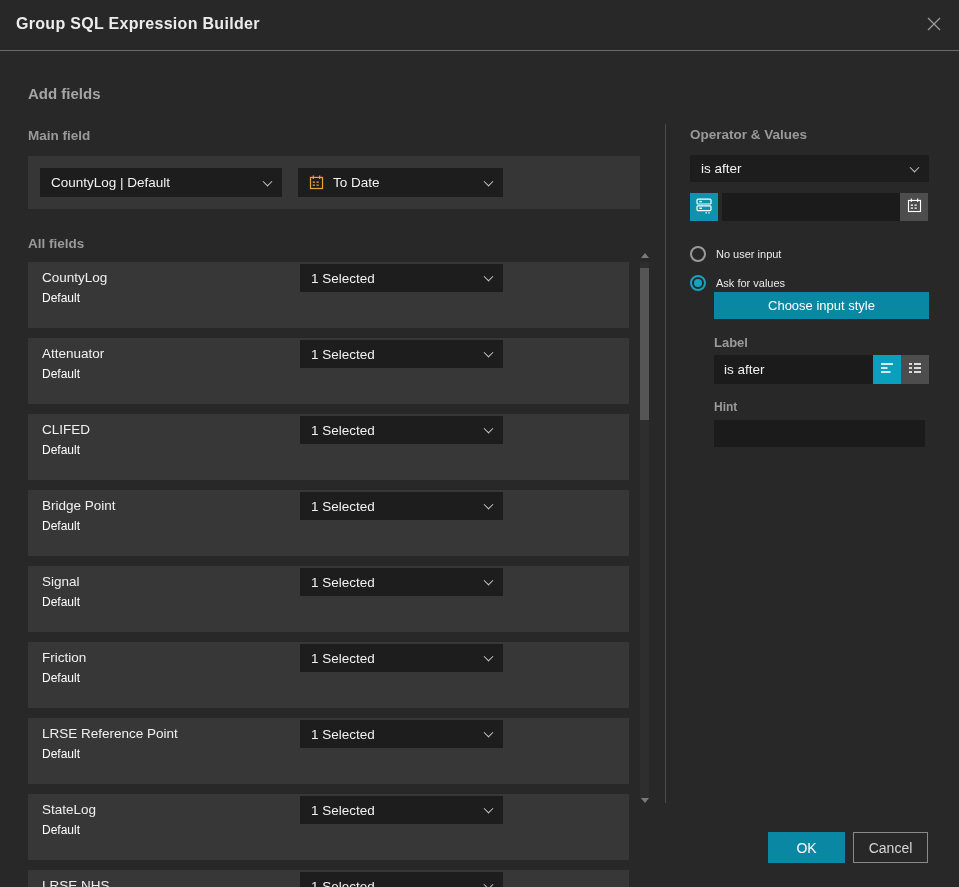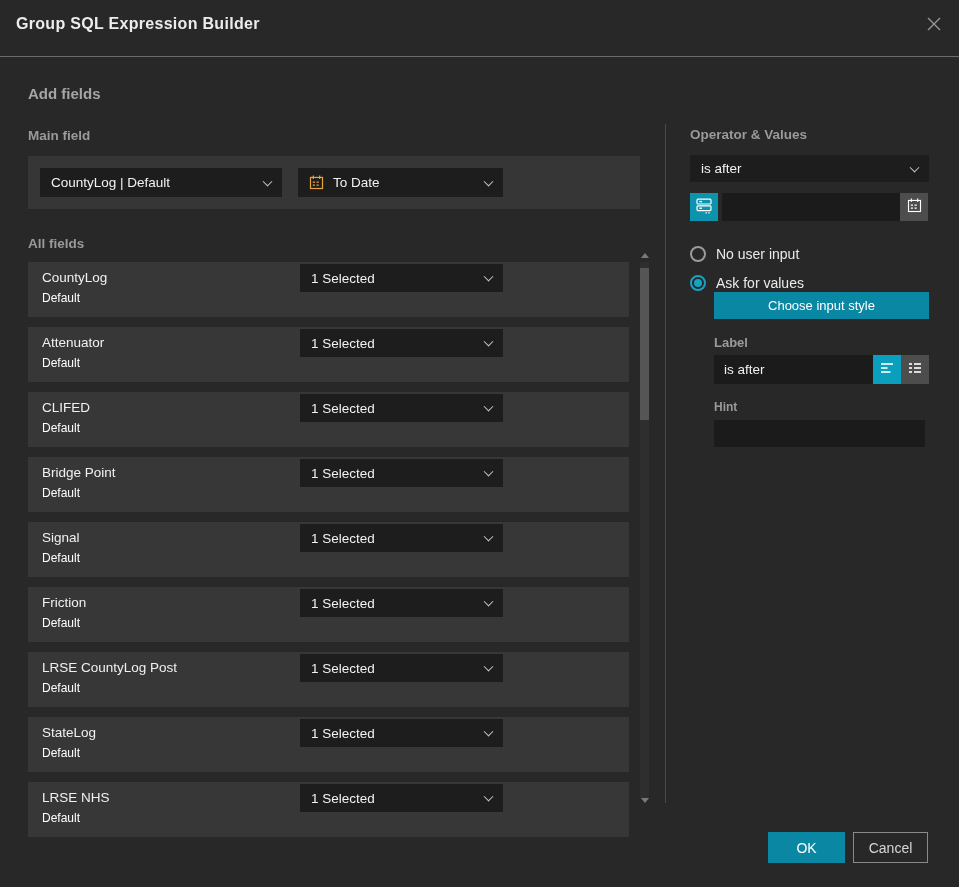--- a/index.html
+++ b/index.html
@@ -6,37 +6,37 @@
   body{
     width:959px;height:887px;
     background:#282828;
     font-family:"Liberation Sans",sans-serif;
     color:#e8e8e8;
     position:relative;
     overflow:hidden;
   }
   .abs{position:absolute;}
   
-  .titlebar{left:0;top:0;width:959px;height:57px;border-bottom:1px solid #6b6b6b;box-sizing:border-box;padding-left:31px;}
+  .titlebar{left:0;top:0;width:959px;height:51px;border-bottom:1px solid #6b6b6b;box-sizing:border-box;padding-left:31px;}
   .title{left:16px;top:15px;font-size:16px;font-weight:bold;color:#ececec;letter-spacing:.3px;}
   .close-btn{right:13px;top:14px;width:24px;height:24px;cursor:pointer;display:flex;align-items:center;justify-content:center;}
   
   .h-add{left:28px;top:85px;font-size:15px;font-weight:bold;color:#a5a5a5;}
   .sec{font-size:13.5px;font-weight:bold;color:#9a9a9a;}
   
   .main-panel{left:28px;top:156px;width:612px;height:53px;background:#363636;}
   .dd{background:#1d1d1d;color:#f2f2f2;font-size:13.5px;display:flex;align-items:center;
       padding:0 26px 0 11px;box-sizing:border-box;cursor:pointer;}
   .chev{position:absolute;right:11px;top:50%;width:6px;height:6px;
         border-right:1.4px solid #c8c8c8;border-bottom:1.4px solid #c8c8c8;
         transform:translateY(-70%) rotate(45deg);}
   .dd .icon-lead{margin-right:9px;display:flex;align-items:center;}
   
   .list{left:28px;top:262px;width:601px;}
-  .row{position:relative;width:601px;height:55px;background:#373737;margin-bottom:10px;}
+  .row{position:relative;width:601px;height:66px;background:#373737;margin-bottom:10px;}
   .row .fname{position:absolute;left:14px;top:8px;font-size:13.5px;color:#f0f0f0;}
   .row .fsub{position:absolute;left:14px;top:29px;font-size:12px;color:#ffffff;}
   .row .dd{position:absolute;left:272px;top:2px;width:203px;height:28px;}
   
   .sb-track{left:640px;top:262px;width:9px;height:538px;background:#2e2e2e;}
   .sb-thumb{position:absolute;left:0;top:6px;width:9px;height:152px;background:#555;cursor:pointer;}
   .sb-up{left:641px;top:253px;width:0;height:0;border-left:4px solid transparent;border-right:4px solid transparent;border-bottom:5px solid #7a7a7a;cursor:pointer;}
   .sb-down{left:641px;top:798px;width:0;height:0;border-left:4px solid transparent;border-right:4px solid transparent;border-top:5px solid #7a7a7a;cursor:pointer;}
   
   .vdiv{left:665px;top:124px;width:1px;height:679px;background:#4a4a4a;}
@@ -46,21 +46,21 @@
   .teal{background:#0d93ad;}
   .gray{background:#4d4d4d;}
   .val-stack{left:690px;top:193px;}
   .val-input{left:722px;top:193px;width:178px;height:28px;background:#1b1b1b;border:none;color:#f0f0f0;font-size:13px;box-sizing:border-box;padding:0 8px;font-family:"Liberation Sans",sans-serif;}
   .val-cal{left:900px;top:193px;}
   
   .radio-row{display:flex;align-items:center;cursor:pointer;}
   .radio{width:12px;height:12px;border-radius:50%;border:2px solid #9a9a9a;background:transparent;position:relative;flex:0 0 auto;}
   .radio.sel{border-color:#16a3c0;}
   .radio.sel::after{content:"";position:absolute;left:2px;top:2px;width:8px;height:8px;border-radius:50%;background:#16a3c0;}
-  .radio-label{margin-left:10px;font-size:14px;color:#eaeaea;}
+  .radio-label{margin-left:10px;font-size:11px;color:#eaeaea;}
   .r1{left:690px;top:246px;}
   .r2{left:690px;top:275px;}
   .choose-btn{left:714px;top:292px;width:215px;height:27px;background:#0a87a3;color:#fff;
       font-size:13px;display:flex;align-items:center;justify-content:center;cursor:pointer;border:none;font-family:"Liberation Sans",sans-serif;}
   .lbl-label{left:714px;top:335px;font-size:13px;font-weight:bold;color:#9a9a9a;}
   .lbl-input{left:714px;top:355px;width:159px;height:29px;background:#1b1b1b;border:none;color:#f0f0f0;font-size:13.5px;box-sizing:border-box;padding:0 10px;font-family:"Liberation Sans",sans-serif;}
   .align-btn{left:873px;top:355px;height:29px;background:#0aa0bd;}
   .list-btn{left:901px;top:355px;height:29px;}
   .hint-label{left:714px;top:400px;font-size:12px;font-weight:bold;color:#9a9a9a;}
   .hint-input{left:714px;top:420px;width:211px;height:27px;background:#1b1b1b;border:none;color:#f0f0f0;font-size:13px;box-sizing:border-box;padding:0 8px;font-family:"Liberation Sans",sans-serif;}
@@ -152,21 +152,21 @@
   </div>
   <div class="row">
     <span class="fname">Friction</span>
     <span class="fsub">Default</span>
     <div class="dd">
       <span>1 Selected</span>
       <span class="chev"></span>
     </div>
   </div>
   <div class="row">
-    <span class="fname">LRSE CountyLog Post</span>
+    <span class="fname">LRSE Reference Point</span>
     <span class="fsub">Default</span>
     <div class="dd">
       <span>1 Selected</span>
       <span class="chev"></span>
     </div>
   </div>
   <div class="row">
     <span class="fname">StateLog</span>
     <span class="fsub">Default</span>
     <div class="dd">

